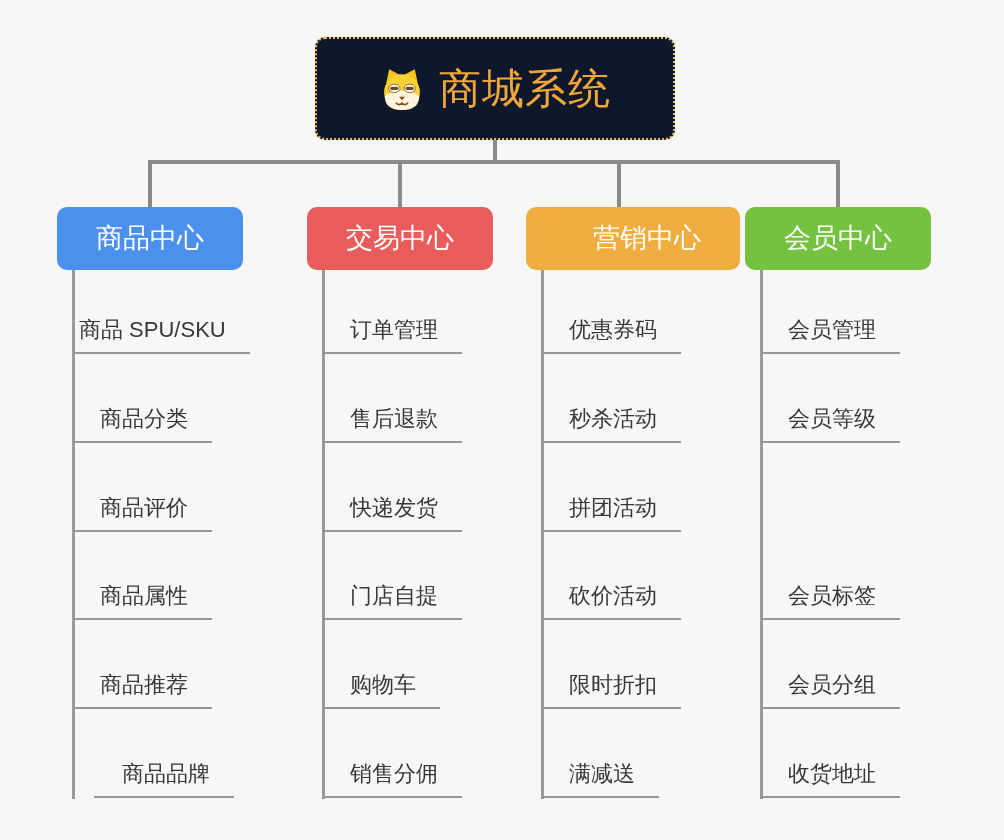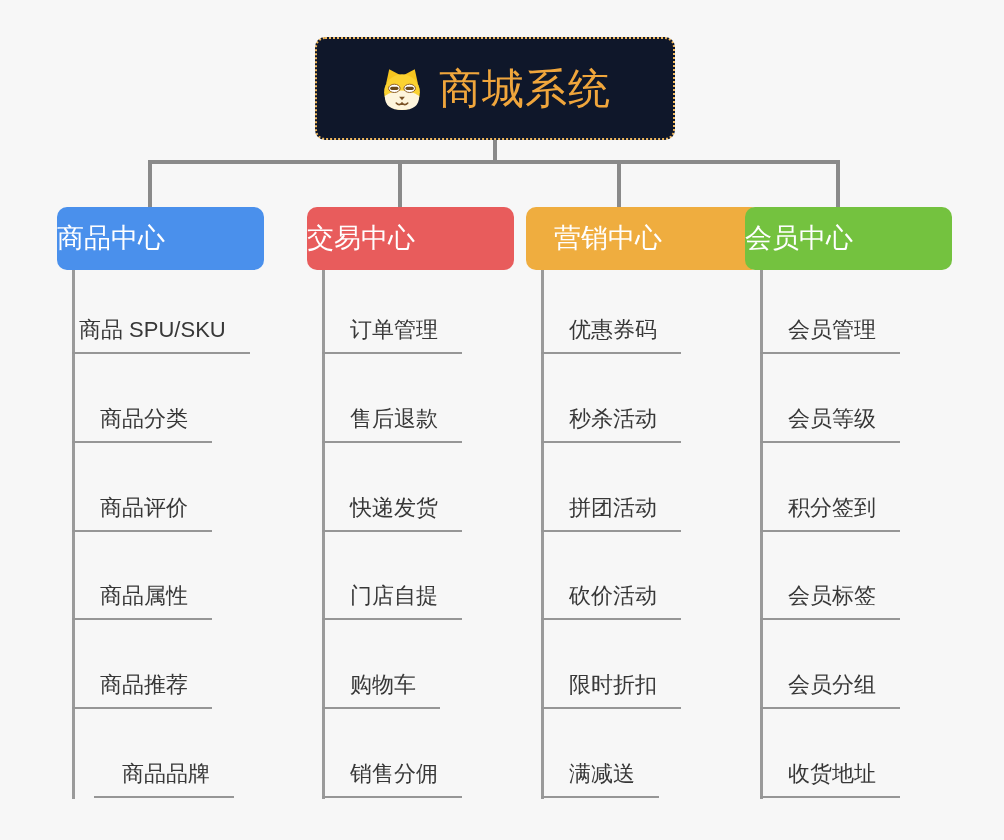--- a/index.html
+++ b/index.html
@@ -28,23 +28,23 @@
     line-height:1;
     color:#f0a63c;
     letter-spacing:1px;
   }
   .root-icon{width:46px;height:46px;flex:0 0 auto;}
   
   .connector{position:absolute;background:#8a8a8a;}
   
   .branch-node{
     position:absolute;
-    top:207px;width:207px;height:63px;
+    top:207px;width:186px;height:63px;
     border-radius:10px;
-    display:flex;align-items:center;justify-content:flex-start;
+    display:flex;align-items:center;justify-content:center;
     cursor:default;
   }
   .branch-label{
     color:#ffffff;
     font-size:27px;
     line-height:1;
   }
   
   .vline{position:absolute;width:3px;background:#9a9a9a;}
   
@@ -119,17 +119,16 @@
     <div class="child-topic" style="left: 541px; top: 572px;">砍价活动</div>
     <div class="child-topic" style="left: 541px; top: 661px;">限时折扣</div>
     <div class="child-topic" style="left: 541px; top: 750px;">满减送</div>
     <div class="connector" style="left: 836px; top: 160px; width: 4px; height: 47px;"></div>
     <div class="branch-node" style="left: 745px; background: rgb(116, 194, 63);">
       <span class="branch-label">会员中心</span>
     </div>
     <div class="vline" style="left: 760px; top: 270px; height: 529px;"></div>
     <div class="child-topic" style="left: 760px; top: 306px;">会员管理</div>
     <div class="child-topic" style="left: 760px; top: 395px;">会员等级</div>
-    <div class="child-topic" style="left: 760px; top: 484px;">积分签到</div>
     <div class="child-topic" style="left: 760px; top: 572px;">会员标签</div>
     <div class="child-topic" style="left: 760px; top: 661px;">会员分组</div>
     <div class="child-topic" style="left: 760px; top: 750px;">收货地址</div>
   </div>
 
 </body></html>

